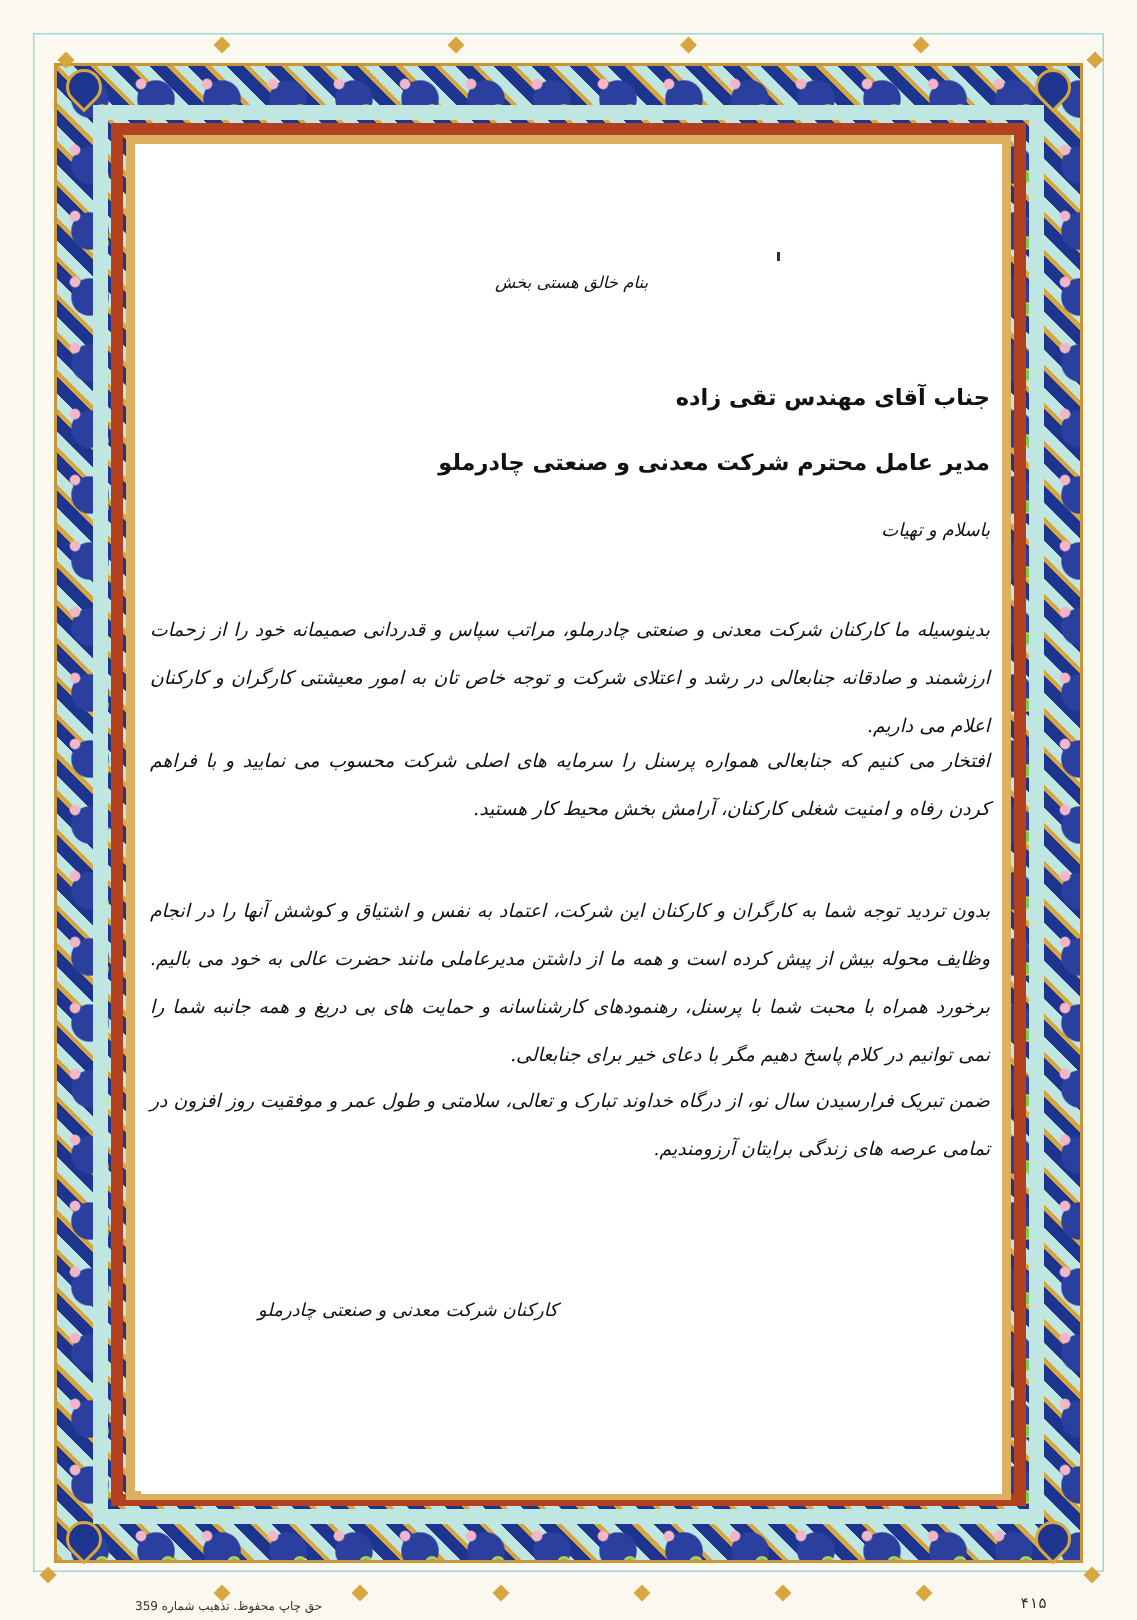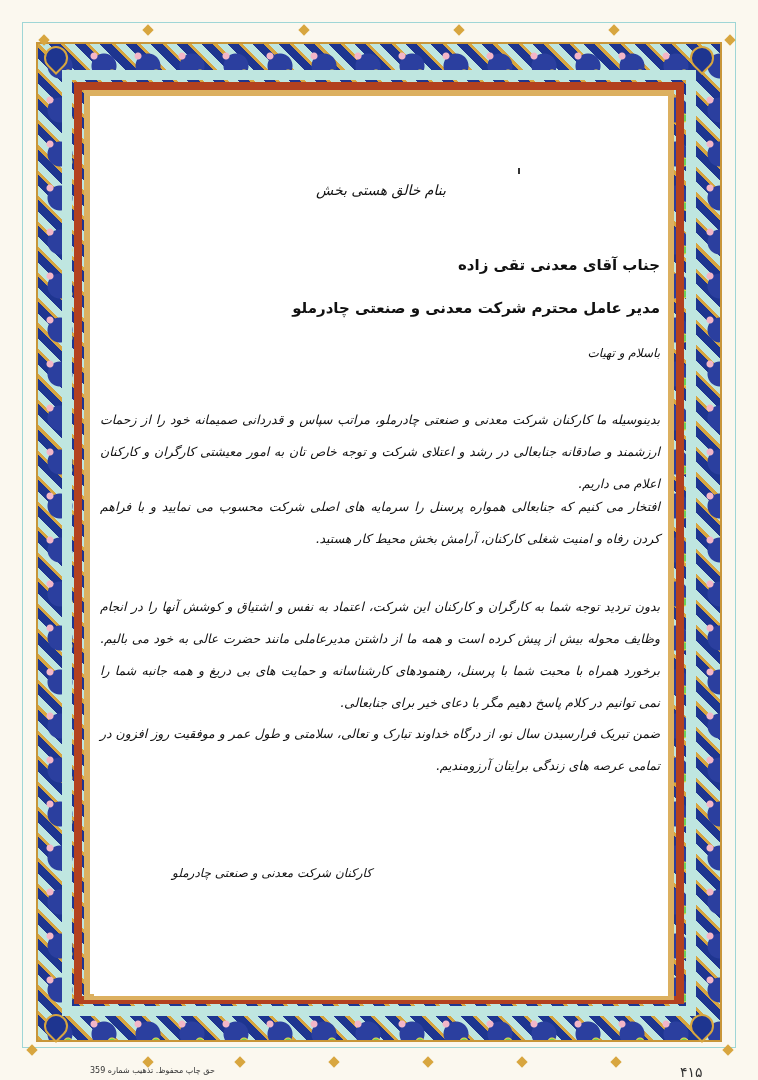--- a/index.html
+++ b/index.html
@@ -55,21 +55,21 @@
   }
   .finial {
     position:absolute; width:8px; height:8px;
     background:#d8a63f;
     transform:rotate(45deg);
   }
   .invocation {
     position:absolute; top:86px; left:0; width:574px;
     text-align:center;
     font-family:"DejaVu Serif", serif; font-style:italic;
-    font-size:14px;
+    font-size:11px;
   }
   .addressee {
     position:absolute; right:8px; top:160px;
     font-weight:bold; font-size:15px;
   }
   .title-line {
     position:absolute; right:8px; top:203px;
     font-weight:bold; font-size:15px;text-align:right;
   }
   .salutation {
@@ -92,21 +92,21 @@
   }
   .dot-mark {
     position:absolute; left:424px; top:72px; width:2px; height:6px; background:#333;
   }
   .footer-left {
     position:absolute; left:90px; top:1066px;
     font-size:8px; color:#333; direction:rtl;
   }
   .footer-right {
     position:absolute; left:680px; top:1064px;
-    font-size:14px; color:#333;
+    font-size:10px; color:#333;font-family:Liberation Mono, monospace;
   }
 </style>
 </head>
 <body>
 
 <div class="frame-outer"></div>
 <div class="border-band"></div>
 <div class="border-teal"></div>
 <div class="border-red"></div>
 <div class="border-gold"></div>
@@ -127,21 +127,21 @@
 <div class="finial" style="left:724px;top:1046px"></div>
 
 <div class="motif" style="left:44px;top:46px"></div>
 <div class="motif" style="left:690px;top:46px"></div>
 <div class="motif" style="left:44px;top:1014px"></div>
 <div class="motif" style="left:690px;top:1014px"></div>
 
 <div class="page">
   <div class="dot-mark"></div>
   <div class="invocation">بنام خالق هستی بخش</div>
-  <div class="addressee">جناب آقای معدنی تقی زاده</div>
+  <div class="addressee">جناب آقای مهندس تقی زاده</div>
   <div class="title-line">مدیر عامل محترم شرکت معدنی و صنعتی چادرملو</div>
   <div class="salutation">باسلام و تهیات</div>
   <div class="para p2">افتخار می کنیم که جنابعالی همواره پرسنل را سرمایه های اصلی شرکت محسوب می نمایید و با فراهم کردن رفاه و امنیت شغلی کارکنان، آرامش بخش محیط کار هستید.</div>
   <div class="para p1">بدینوسیله ما کارکنان شرکت معدنی و صنعتی چادرملو، مراتب سپاس و قدردانی صمیمانه خود را از زحمات ارزشمند و صادقانه جنابعالی در رشد و اعتلای شرکت و توجه خاص تان به امور معیشتی کارگران و کارکنان اعلام می داریم.</div>
   <div class="para p4">ضمن تبریک فرارسیدن سال نو، از درگاه خداوند تبارک و تعالی، سلامتی و طول عمر و موفقیت روز افزون در تمامی عرصه های زندگی برایتان آرزومندیم.</div>
   <div class="para p3">بدون تردید توجه شما به کارگران و کارکنان این شرکت، اعتماد به نفس و اشتیاق و کوشش آنها را در انجام وظایف محوله بیش از پیش کرده است و همه ما از داشتن مدیرعاملی مانند حضرت عالی به خود می بالیم. برخورد همراه با محبت شما با پرسنل، رهنمودهای کارشناسانه و حمایت های بی دریغ و همه جانبه شما را نمی توانیم در کلام پاسخ دهیم مگر با دعای خیر برای جنابعالی.</div>
   <div class="signature">کارکنان شرکت معدنی و صنعتی چادرملو</div>
 </div>
 
 <div class="footer-left">حق چاپ محفوظ. تذهیب شماره 359</div>

